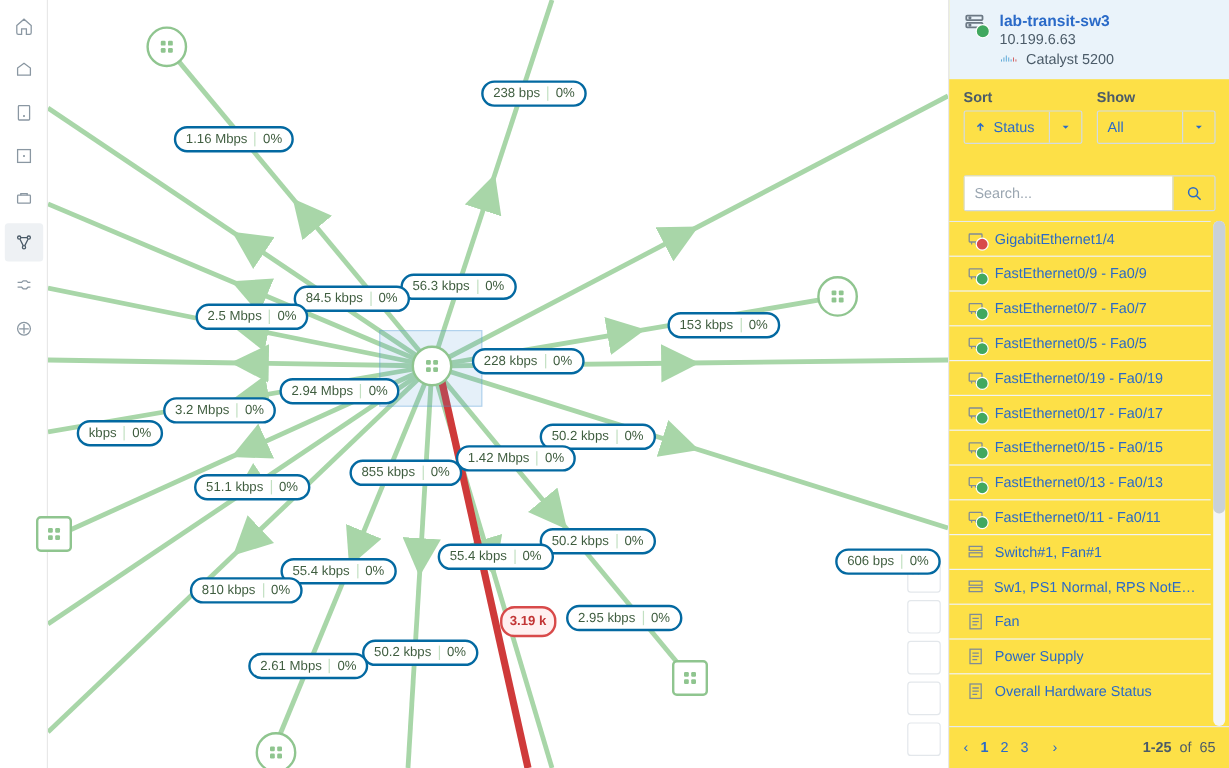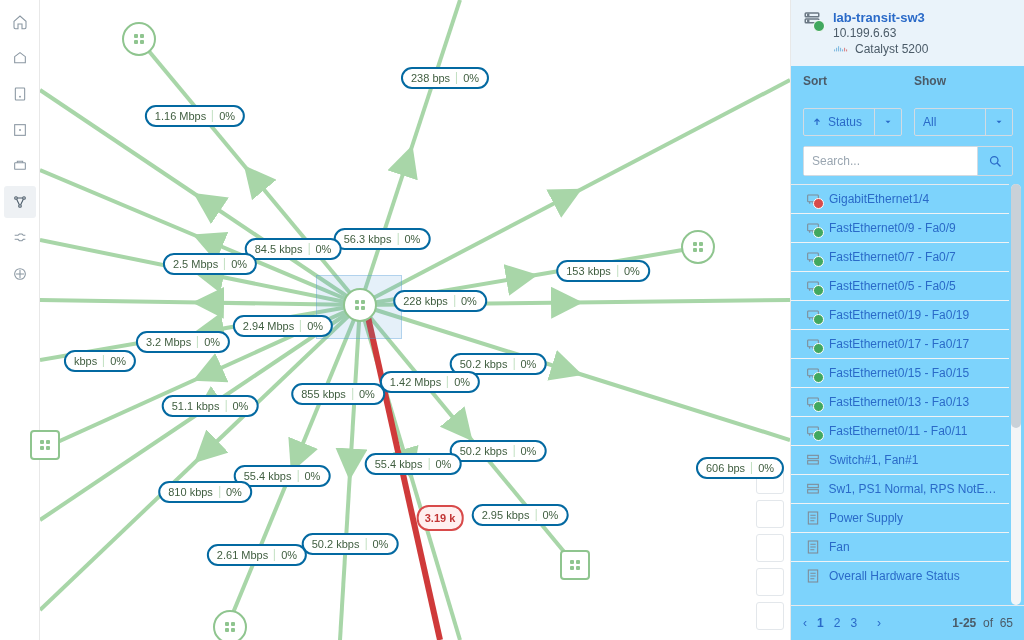--- a/index.html
+++ b/index.html
@@ -14,36 +14,36 @@
   .node{position:absolute;width:34px;height:34px;border:2px solid #8fc58f;border-radius:50%;background:#fff;display:flex;align-items:center;justify-content:center;box-sizing:border-box}
   .node.sq{width:30px;height:30px;border-radius:4px}
   .node .dots{display:grid;grid-template-columns:4px 4px;grid-auto-rows:4px;gap:2px}
   .node .dots span{width:4px;height:4px;background:#8fc58f;border-radius:1px}
   .lbl{position:absolute;display:flex;align-items:center;background:#fff;border:2px solid #0369a1;border-radius:12px;height:18px;line-height:18px;font-size:11px;color:#3f5d3f;white-space:nowrap;padding:0 8px;transform:translateX(-50%)}
   .lbl .sep{width:1px;height:12px;background:#c2e0c2;margin:0 6px}
   .lbl.alert{border-color:#d84a4a;color:#c23535;background:#fff0f0;font-weight:600}
   .maptools{position:absolute;right:6px;bottom:10px;display:flex;flex-direction:column;gap:6px}
   .maptools .tbtn{width:26px;height:26px;border:1px solid #e3e7eb;border-radius:3px;background:#fff;display:flex;align-items:center;justify-content:center;color:#6b7884}
   .maptools svg{width:14px;height:14px}
-  .panel{position:absolute;left:790px;top:0;width:234px;height:640px;border-left:1px solid #e8e8e8;background:#7dd3fc;display:flex;flex-direction:column}
+  .panel{position:absolute;left:790px;top:0;width:234px;height:640px;border-left:1px solid #e8e8e8;background:#fde047;display:flex;flex-direction:column}
   .dev{background:#eaf3fa;padding:10px 12px;display:flex;gap:8px}
   .devicn{position:relative;width:22px}
   .devicn svg{width:18px;height:18px}
   .stat-dot{position:absolute;left:10px;top:10px;width:10px;height:10px;border-radius:50%;background:#41a85f;border:1px solid #fff}
   .dev .t1{color:#2a6ac8;font-weight:600;font-size:13px}
   .dev .t2{color:#4b5b68;margin-top:1px}
   .dev .t3{color:#4b5b68;margin-top:2px;display:flex;align-items:center;gap:6px}
   .cisco{width:16px;height:10px}
   .ctrls{display:flex;gap:12px;padding:8px 12px 4px}
-  .ctrls .col{flex:1;display:flex;flex-direction:column;gap:20px}
+  .ctrls .col{flex:1;display:flex;flex-direction:column;gap:4px}
   .ctrls label{color:#4b5b68;font-weight:600}
   .dd{display:flex;border:1px solid #d3dbe2;border-radius:2px;height:26px;overflow:hidden}
   .dd .main{flex:1;display:flex;align-items:center;padding:0 8px;color:#2a6ac8;gap:6px}
   .dd .caret{width:26px;border-left:1px solid #d3dbe2;display:flex;align-items:center;justify-content:center;color:#2a6ac8}
-  .srch{display:flex;margin:6px 12px 8px;border:1px solid #d3dbe2;border-radius:2px;height:28px}
+  .srch{display:flex;margin:22px 12px 8px;border:1px solid #d3dbe2;border-radius:2px;height:28px}
   .srch input{flex:1;border:0;outline:0;padding:0 8px;font-size:12px;color:#4b5b68}
   .srch input::placeholder{color:#9aa6b1}
   .srch .sbtn{width:34px;border-left:1px solid #d3dbe2;display:flex;align-items:center;justify-content:center;color:#2a6ac8}
   .list{flex:1;overflow:hidden;position:relative;margin:0 2px 0 0}
   .list-inner{position:absolute;left:0;top:0;right:14px;bottom:0;overflow:hidden}
   .row{display:flex;align-items:center;height:28px;padding:0 12px;gap:6px;border-top:1px solid #f1f3f5}
   .row:first-child{border-top:1px solid #e6eaee}
   .row .ic{position:relative;width:20px;height:18px;display:flex;align-items:center;justify-content:center}
   .row .ic svg{width:16px;height:16px;color:#7f8b96}
   .row .ic .dot{position:absolute;left:10px;top:8px;width:9px;height:9px;border-radius:50%;border:1px solid #fff}
@@ -531,30 +531,30 @@
           </span>
           <a>Sw1, PS1 Normal, RPS NotExist</a>
         </div>
         <div class="row">
           <span class="ic">
             <svg viewBox="0 0 24 24" fill="none" stroke="currentColor" stroke-width="1.6">
               <rect x="5" y="3" width="14" height="18"></rect>
               <path d="M8 8h8M8 12h8M8 16h6"></path>
             </svg>
           </span>
-          <a>Power Supply</a>
+          <a>Fan</a>
         </div>
         <div class="row">
           <span class="ic">
             <svg viewBox="0 0 24 24" fill="none" stroke="currentColor" stroke-width="1.6">
               <rect x="5" y="3" width="14" height="18"></rect>
               <path d="M8 8h8M8 12h8M8 16h6"></path>
             </svg>
           </span>
-          <a>Fan</a>
+          <a>Power Supply</a>
         </div>
         <div class="row">
           <span class="ic">
             <svg viewBox="0 0 24 24" fill="none" stroke="currentColor" stroke-width="1.6">
               <rect x="5" y="3" width="14" height="18"></rect>
               <path d="M8 8h8M8 12h8M8 16h6"></path>
             </svg>
           </span>
           <a>Overall Hardware Status</a>
         </div>

